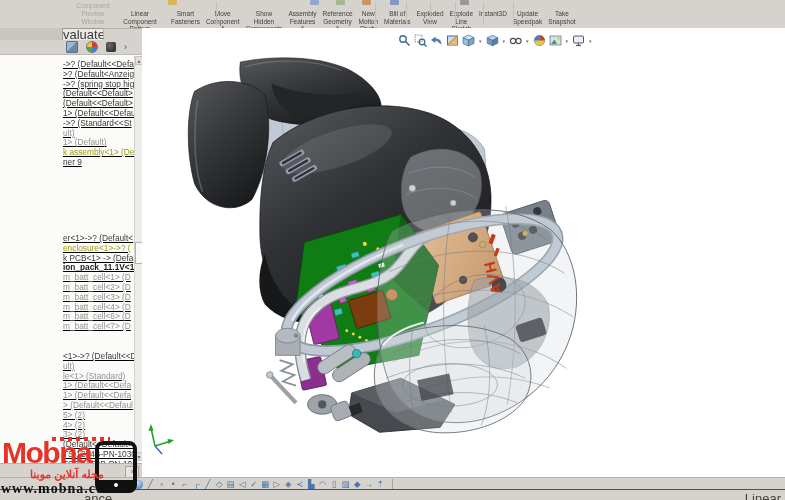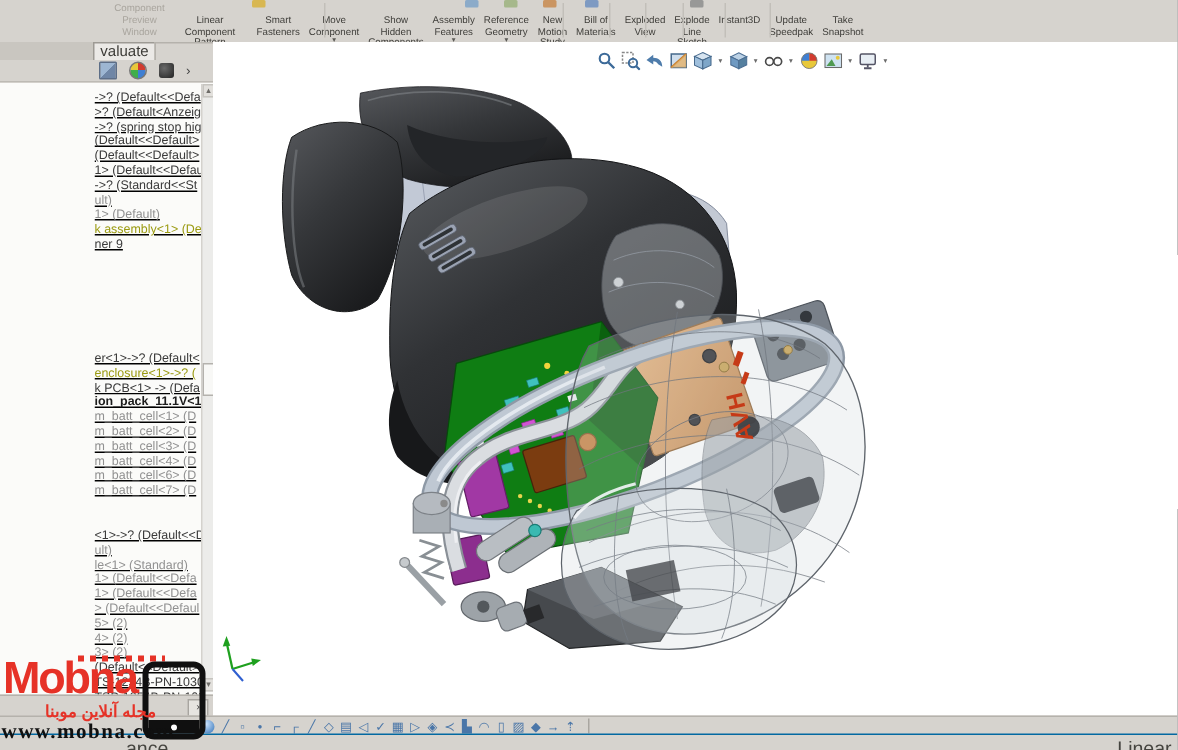--- a/index.html
+++ b/index.html
@@ -13,21 +13,21 @@
   .cmd{font-size:6.5px;line-height:1.2;color:#3f3e3a;text-align:center;padding:1px 3px 0;max-width:50px;
        white-space:pre-line;position:relative;}
   .cmd .cmd-caret{display:block;font-size:5px;color:#5a5955;line-height:4px;}
   .cmd.disabled{position:absolute;left:66px;top:1px;width:48px;color:#a9a59e;}
   .rib-sep{position:absolute;top:2px;width:1px;height:23px;background:#c2bfb9;}
   .rib-icon{position:absolute;top:0;height:5px;width:9px;border-radius:1px;opacity:.85;}
 
   
   .tabrow{position:absolute;left:0;top:28px;width:785px;height:12px;background:#fff;}
   .tabstrip{position:absolute;left:0;top:0;width:215px;height:12px;background:#c9c6c0;border-bottom:1px solid #b0ada7;}
-  .tab{position:absolute;top:0;height:11px;font-size:10px;color:#3b3a36;text-align:center;line-height:11px;}
+  .tab{position:absolute;top:0;height:11px;font-size:13px;color:#3b3a36;text-align:center;line-height:11px;}
   .tab.active{left:62px;width:40px;background:#ebe9e6;border:1px solid #9d9a94;border-bottom:none;}
   .tab.blank{left:103px;width:57px;background:#d6d3ce;border:1px solid #b5b2ac;border-bottom:none;}
 
   
   .panel{position:absolute;left:0;top:40px;width:142px;height:423px;background:#fbfbf9;border-right:1px solid #aaa79f;}
   .panel-header{position:absolute;left:0;top:0;width:142px;height:15px;background:#d6d3ce;border-bottom:1px solid #bdbab4;display:flex;align-items:center;gap:8px;padding-left:66px;box-sizing:border-box;}
   .ph-icon{width:10px;height:10px;display:inline-block;}
   .ph-doc{background:linear-gradient(135deg,#9db6d2 0 50%,#6f86a6 50% 100%);border:1px solid #5d6e87;border-radius:1px;}
   .ph-pie{border-radius:50%;background:conic-gradient(#d23b2f 0 25%,#3f7fd2 25% 50%,#3fae4a 50% 75%,#e8c83a 75% 100%);border:1px solid #777;}
   .ph-dark{background:radial-gradient(circle at 35% 35%,#6a6a6a,#222);border-radius:2px;}

